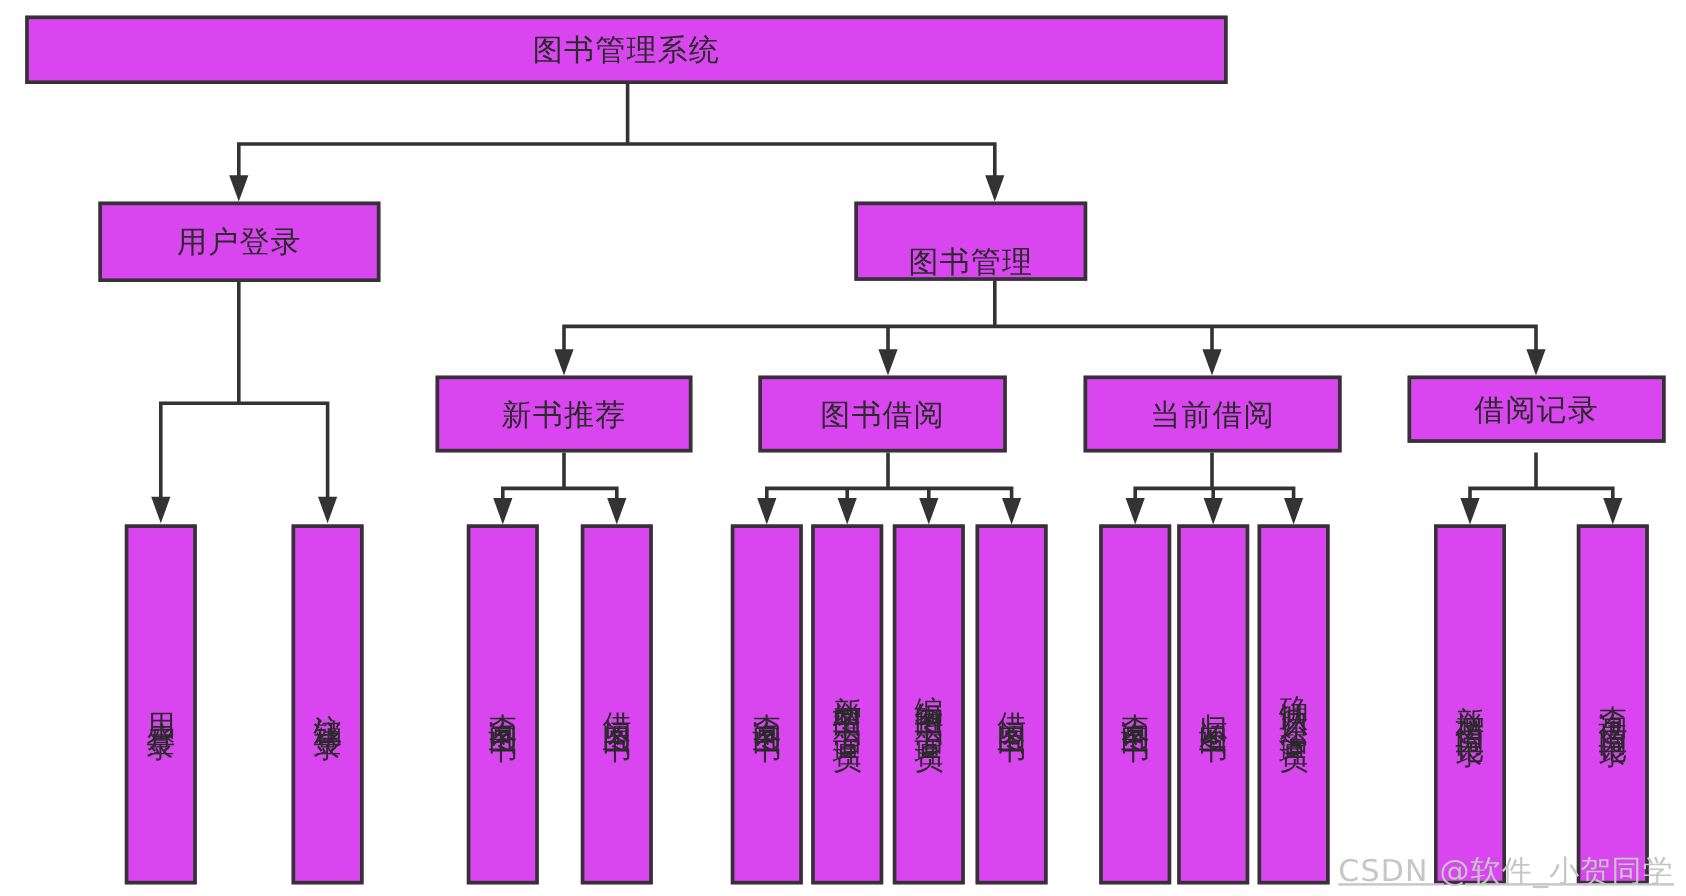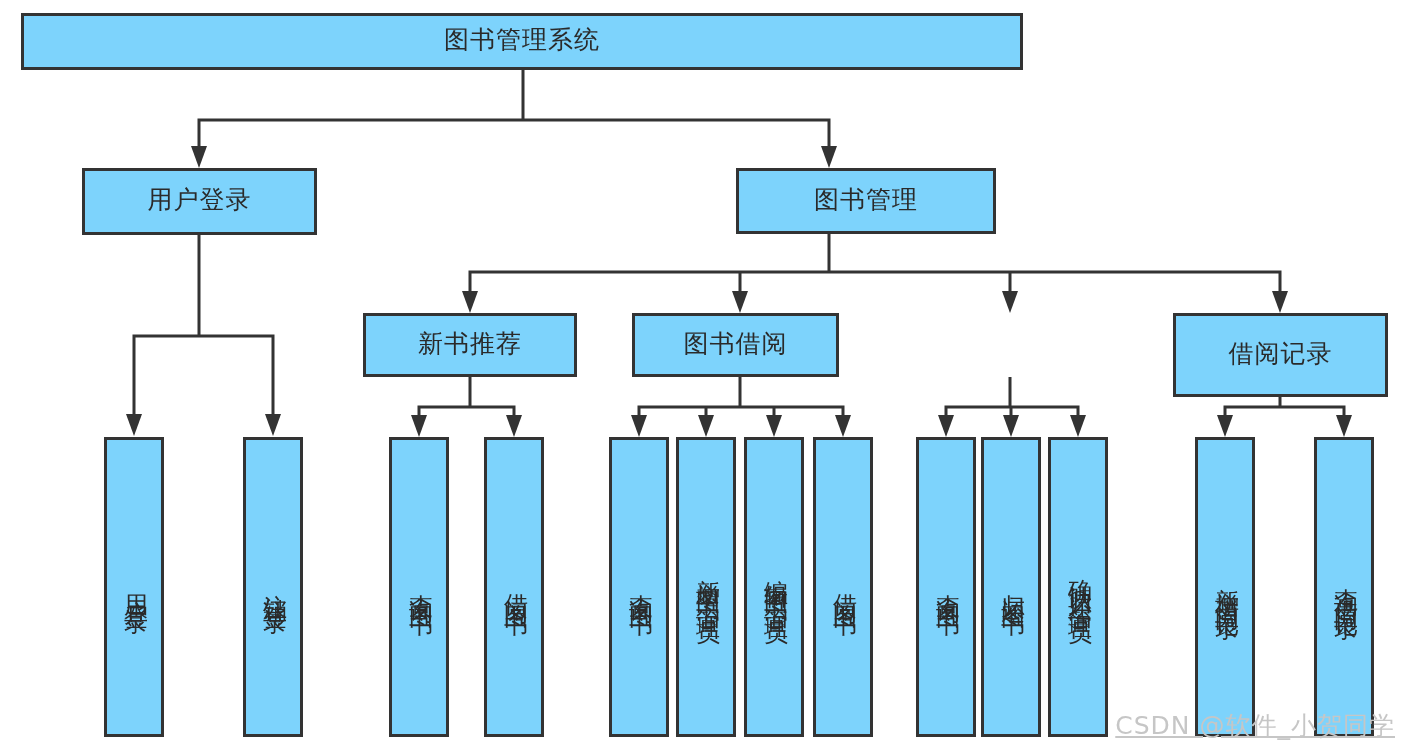--- a/index.html
+++ b/index.html
@@ -14,26 +14,25 @@
     background:var(--c-background);
     font-family:"DejaVu Sans", sans-serif;
     overflow:hidden;
   }
   .canvas{position:relative;width:1405px;height:747px;background:var(--c-background);}
   .connectors{position:absolute;left:0;top:0;color:var(--c-line);}
   .connectors path{stroke:currentColor;stroke-width:3;fill:none;}
   .connectors polygon{fill:currentColor;stroke:none;}
   .node{
     position:absolute;
-    background:#7dd3fc;
+    background:#d946ef;
     border:3px solid var(--c-line);
     box-sizing:border-box;
     display:flex;align-items:center;justify-content:center;
     color:var(--c-text);
-    font-family:Liberation Mono, monospace;
   }
   .node.h span{
     font-size:25px;letter-spacing:1px;line-height:1;
     color:var(--c-text);white-space:nowrap;
   }
   .node.v{top:437px;width:60px;height:300px;}
   .node.v span{
     writing-mode:vertical-rl;
     font-size:24px;letter-spacing:6px;line-height:1;
     color:var(--c-text);
@@ -89,31 +88,34 @@
     <polygon points="1336,415 1352,415 1344,437"></polygon>
   </svg>
 
   <div class="node h" style="left:21px;top:13px;width:1002px;height:57px;">
     <span>图书管理系统</span>
   </div>
 
   <div class="node h" style="left:82px;top:168px;width:235px;height:67px;">
     <span>用户登录</span>
   </div>
-  <div class="node h" style="left:736px;top:168px;width:260px;height:66px;">
+  <div class="node h" style="left:712px;top:168px;width:194px;height:66px;align-items:flex-end;">
     <span>图书管理</span>
   </div>
 
   <div class="node h" style="left:363px;top:313px;width:214px;height:64px;">
     <span>新书推荐</span>
   </div>
   <div class="node h" style="left:632px;top:313px;width:207px;height:64px;">
     <span>图书借阅</span>
   </div>
-  <div class="node h" style="left:1173px;top:313px;width:215px;height:84px;">
+  <div class="node h" style="left:903px;top:313px;width:215px;height:64px;">
+    <span>当前借阅</span>
+  </div>
+  <div class="node h" style="left:1173px;top:313px;width:215px;height:56px;">
     <span>借阅记录</span>
   </div>
 
   <div class="node v" style="left:104px;">
     <span>用户登录</span>
   </div>
   <div class="node v" style="left:243px;">
     <span>注销登录</span>
   </div>
 

